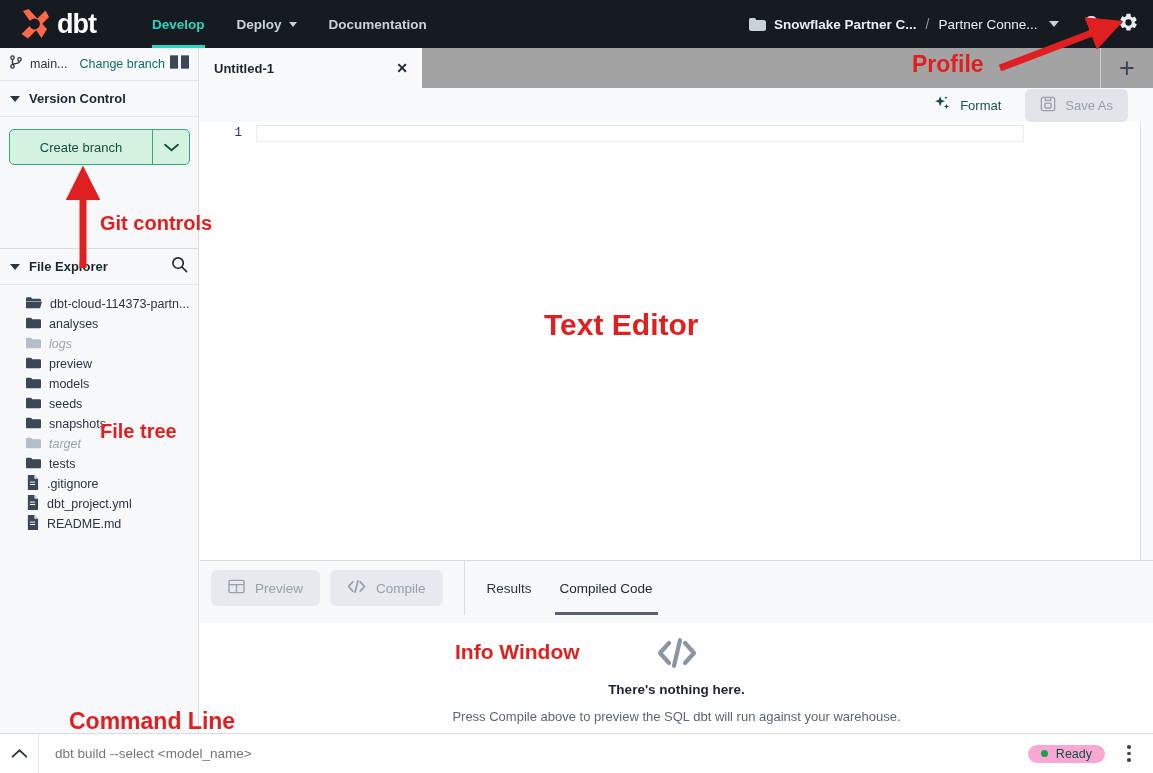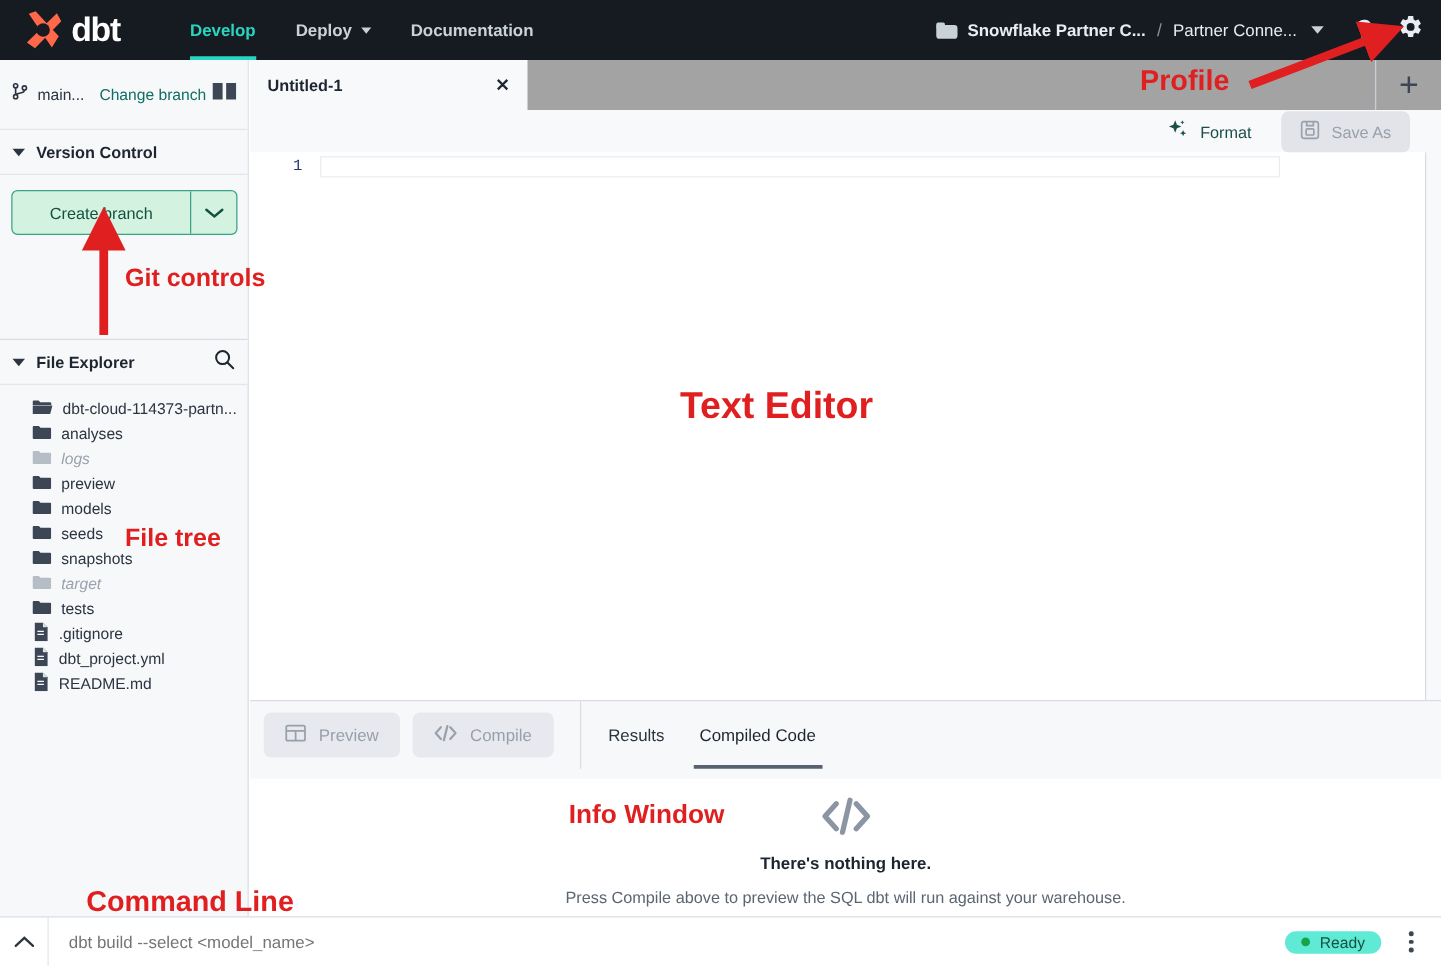--- a/index.html
+++ b/index.html
@@ -60,21 +60,21 @@
     color:#e6edf3; font-size: 22px; font-weight: bold; margin-left: 26px; cursor:pointer; line-height:1;
   }
   .gear-ico { margin-left: 20px; cursor: pointer; }
 
   
   .sidebar {
     position:absolute; left:0; top:48px; width:199px; height:685px;
     background:#f7f8fa; border-right:1px solid #d9dde3;
   }
   .branch-row {
-    height:56px; display:flex; align-items:center; padding:0 9px;
+    height:33px; display:flex; align-items:center; padding:0 9px;
     border-bottom:1px solid #e2e6eb; background:#f7f8fa;
   }
   .branch-name { font-size:12.5px; color:#2b3440; margin-left:7px; }
   .change-branch { font-size:12.5px; color:#0f6e63; margin-left:12px; cursor:pointer; }
   .book-ico { margin-left:auto; cursor:pointer; }
 
   .section-head {
     height:36px; display:flex; align-items:center; padding:0 10px;
     border-bottom:1px solid #e2e6eb; background:#f7f8fa;
   }
@@ -192,21 +192,21 @@
     width:38px; display:flex; align-items:center; justify-content:center;
     cursor:pointer; height:40px;
   }
   .cmd-divider { width:1px; height:40px; background:#e2e6eb; }
   .cmd-input {
     flex:1; border:none; outline:none; background:transparent;
     font-size:13.5px; color:#701a75; padding-left:16px;
     font-family:"Liberation Sans", sans-serif;
   }
   .ready-pill {
-    display:flex; align-items:center; gap:8px; background:#5eead4;
+    display:flex; align-items:center; gap:8px; background:#f9a8d4;
     border-radius:14px; padding:2px 13px; font-size:12.5px; color:#15503f; margin-right:10px;
   }
   .ready-dot { width:7px; height:7px; border-radius:50%; background:#16a34a; }
   .kebab { width:28px; display:flex; flex-direction:column; align-items:center; gap:3px; margin-right:10px; cursor:pointer; }
   .kebab i { width:3.5px; height:3.5px; border-radius:50%; background:#3d4654; display:block; }
 
   
   .anno {
     position:absolute; color:#e02020; font-weight:bold;
     font-family:"Liberation Sans", sans-serif; white-space:nowrap;

